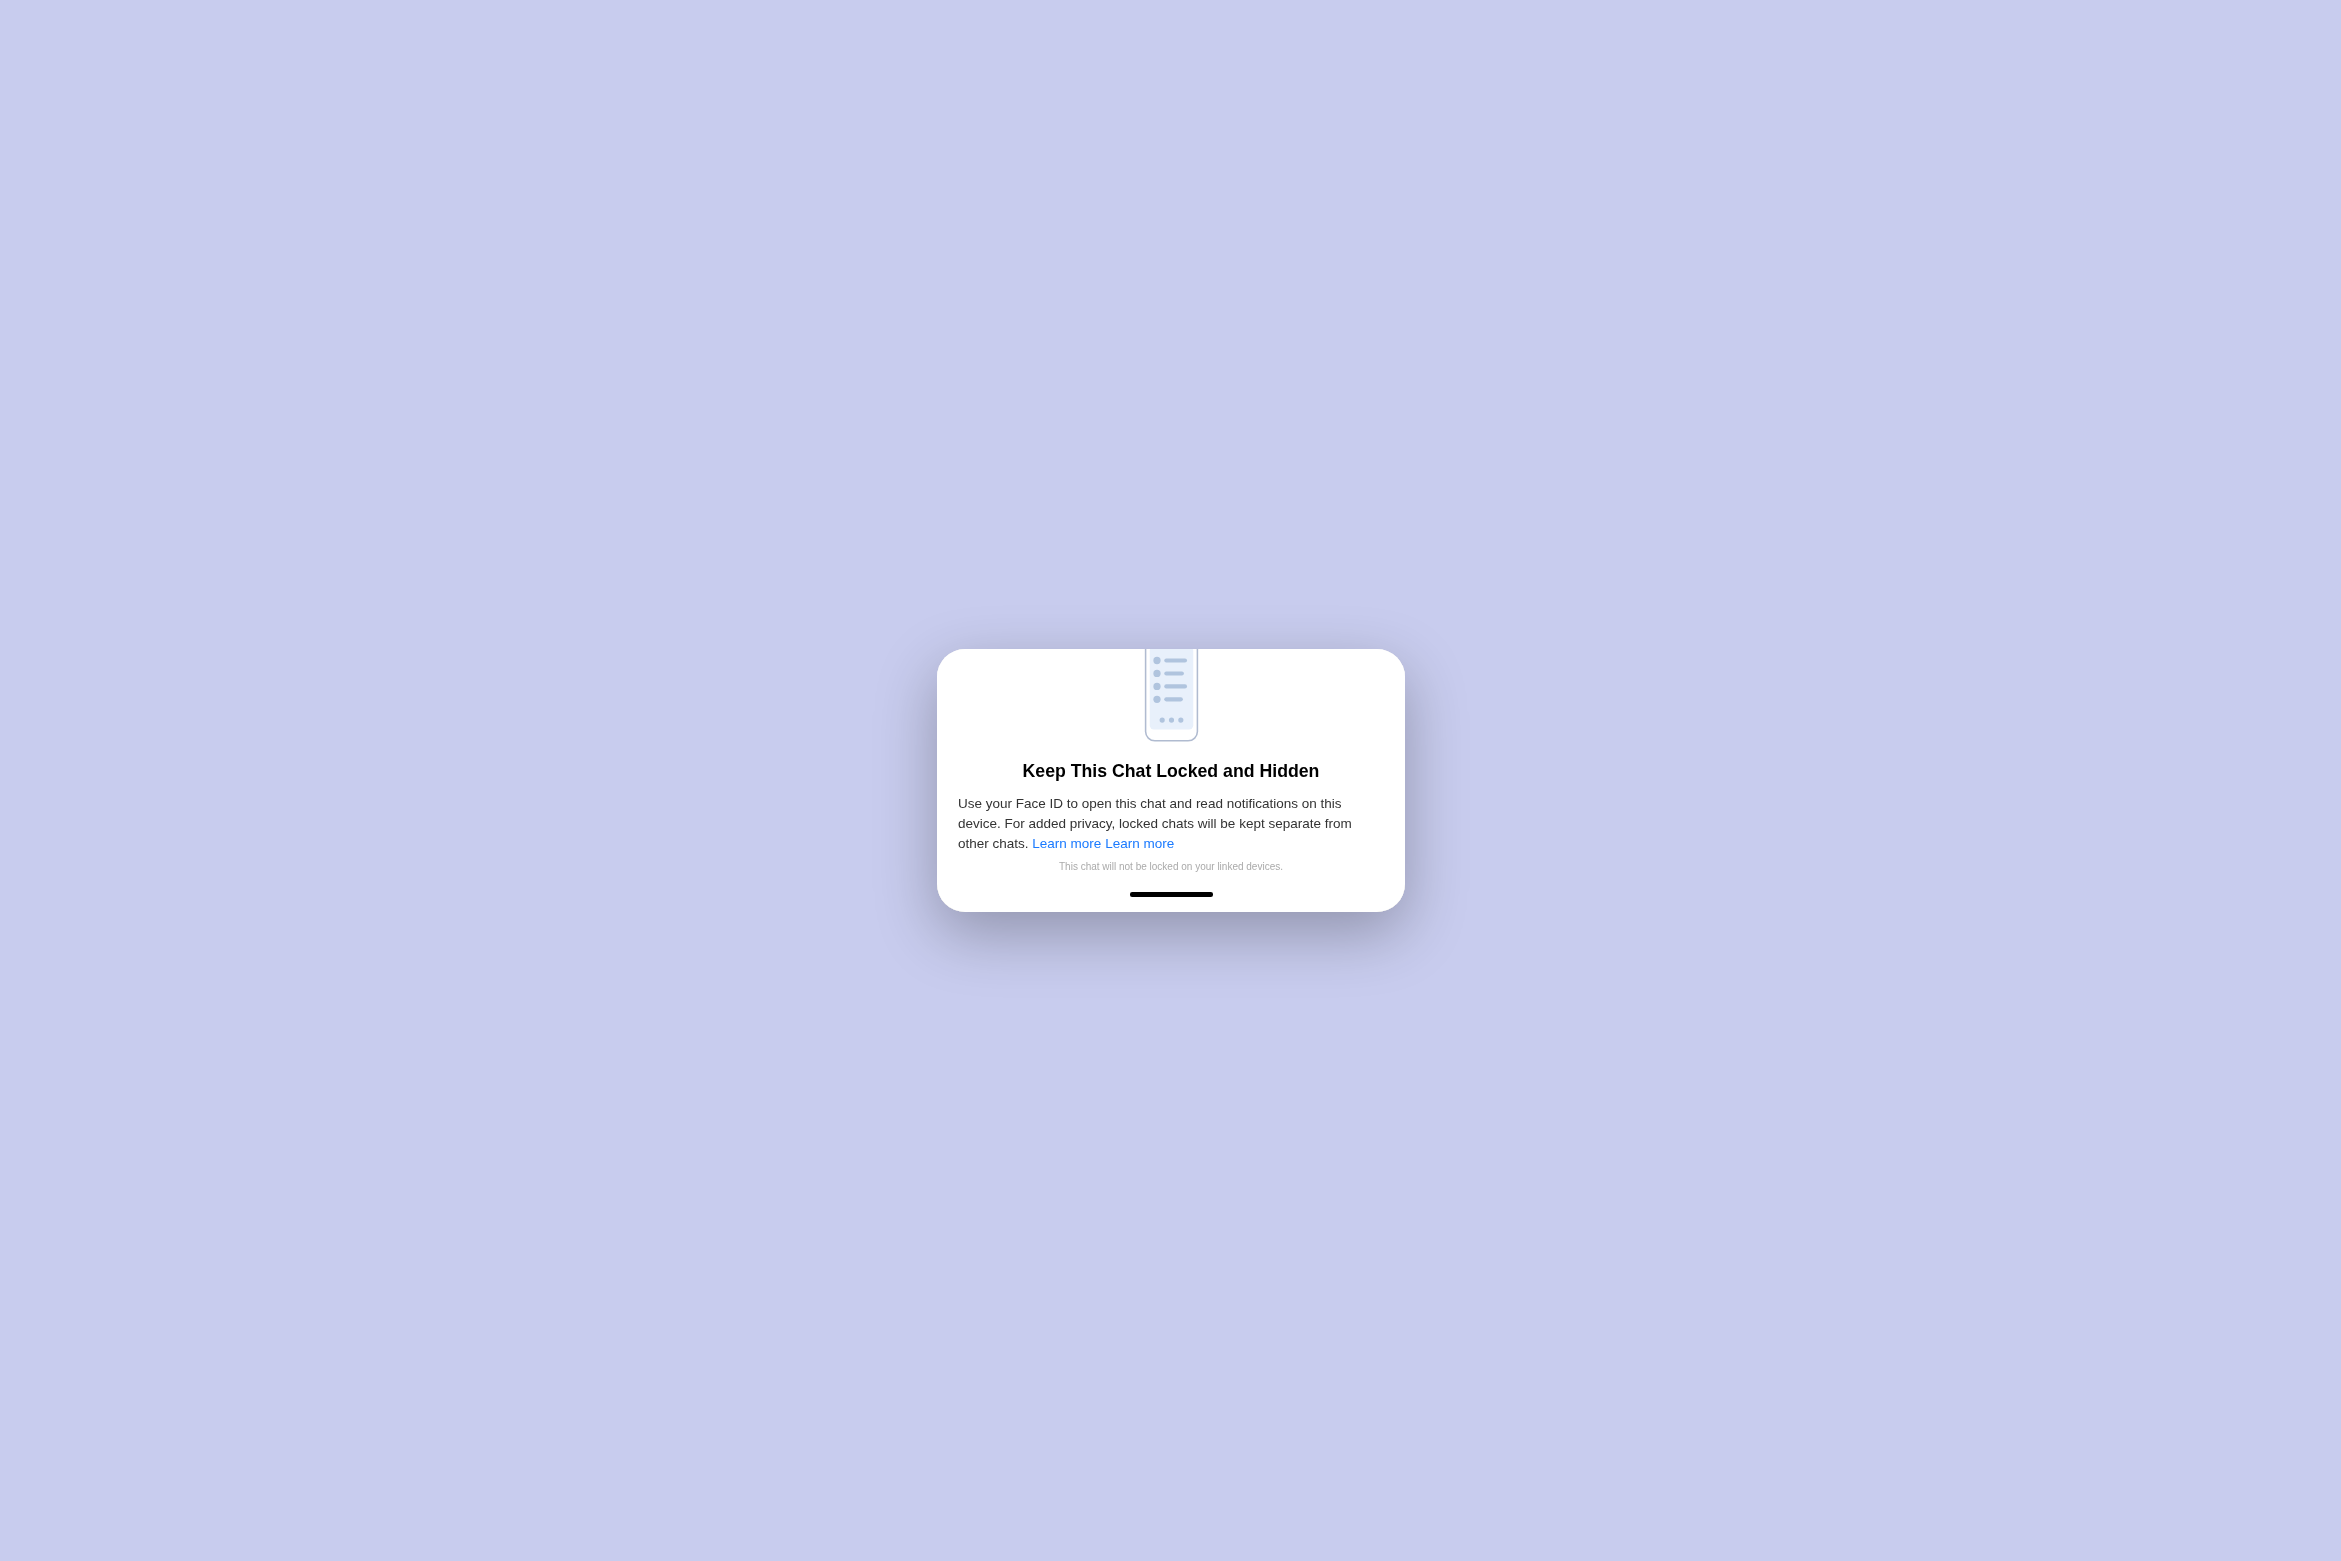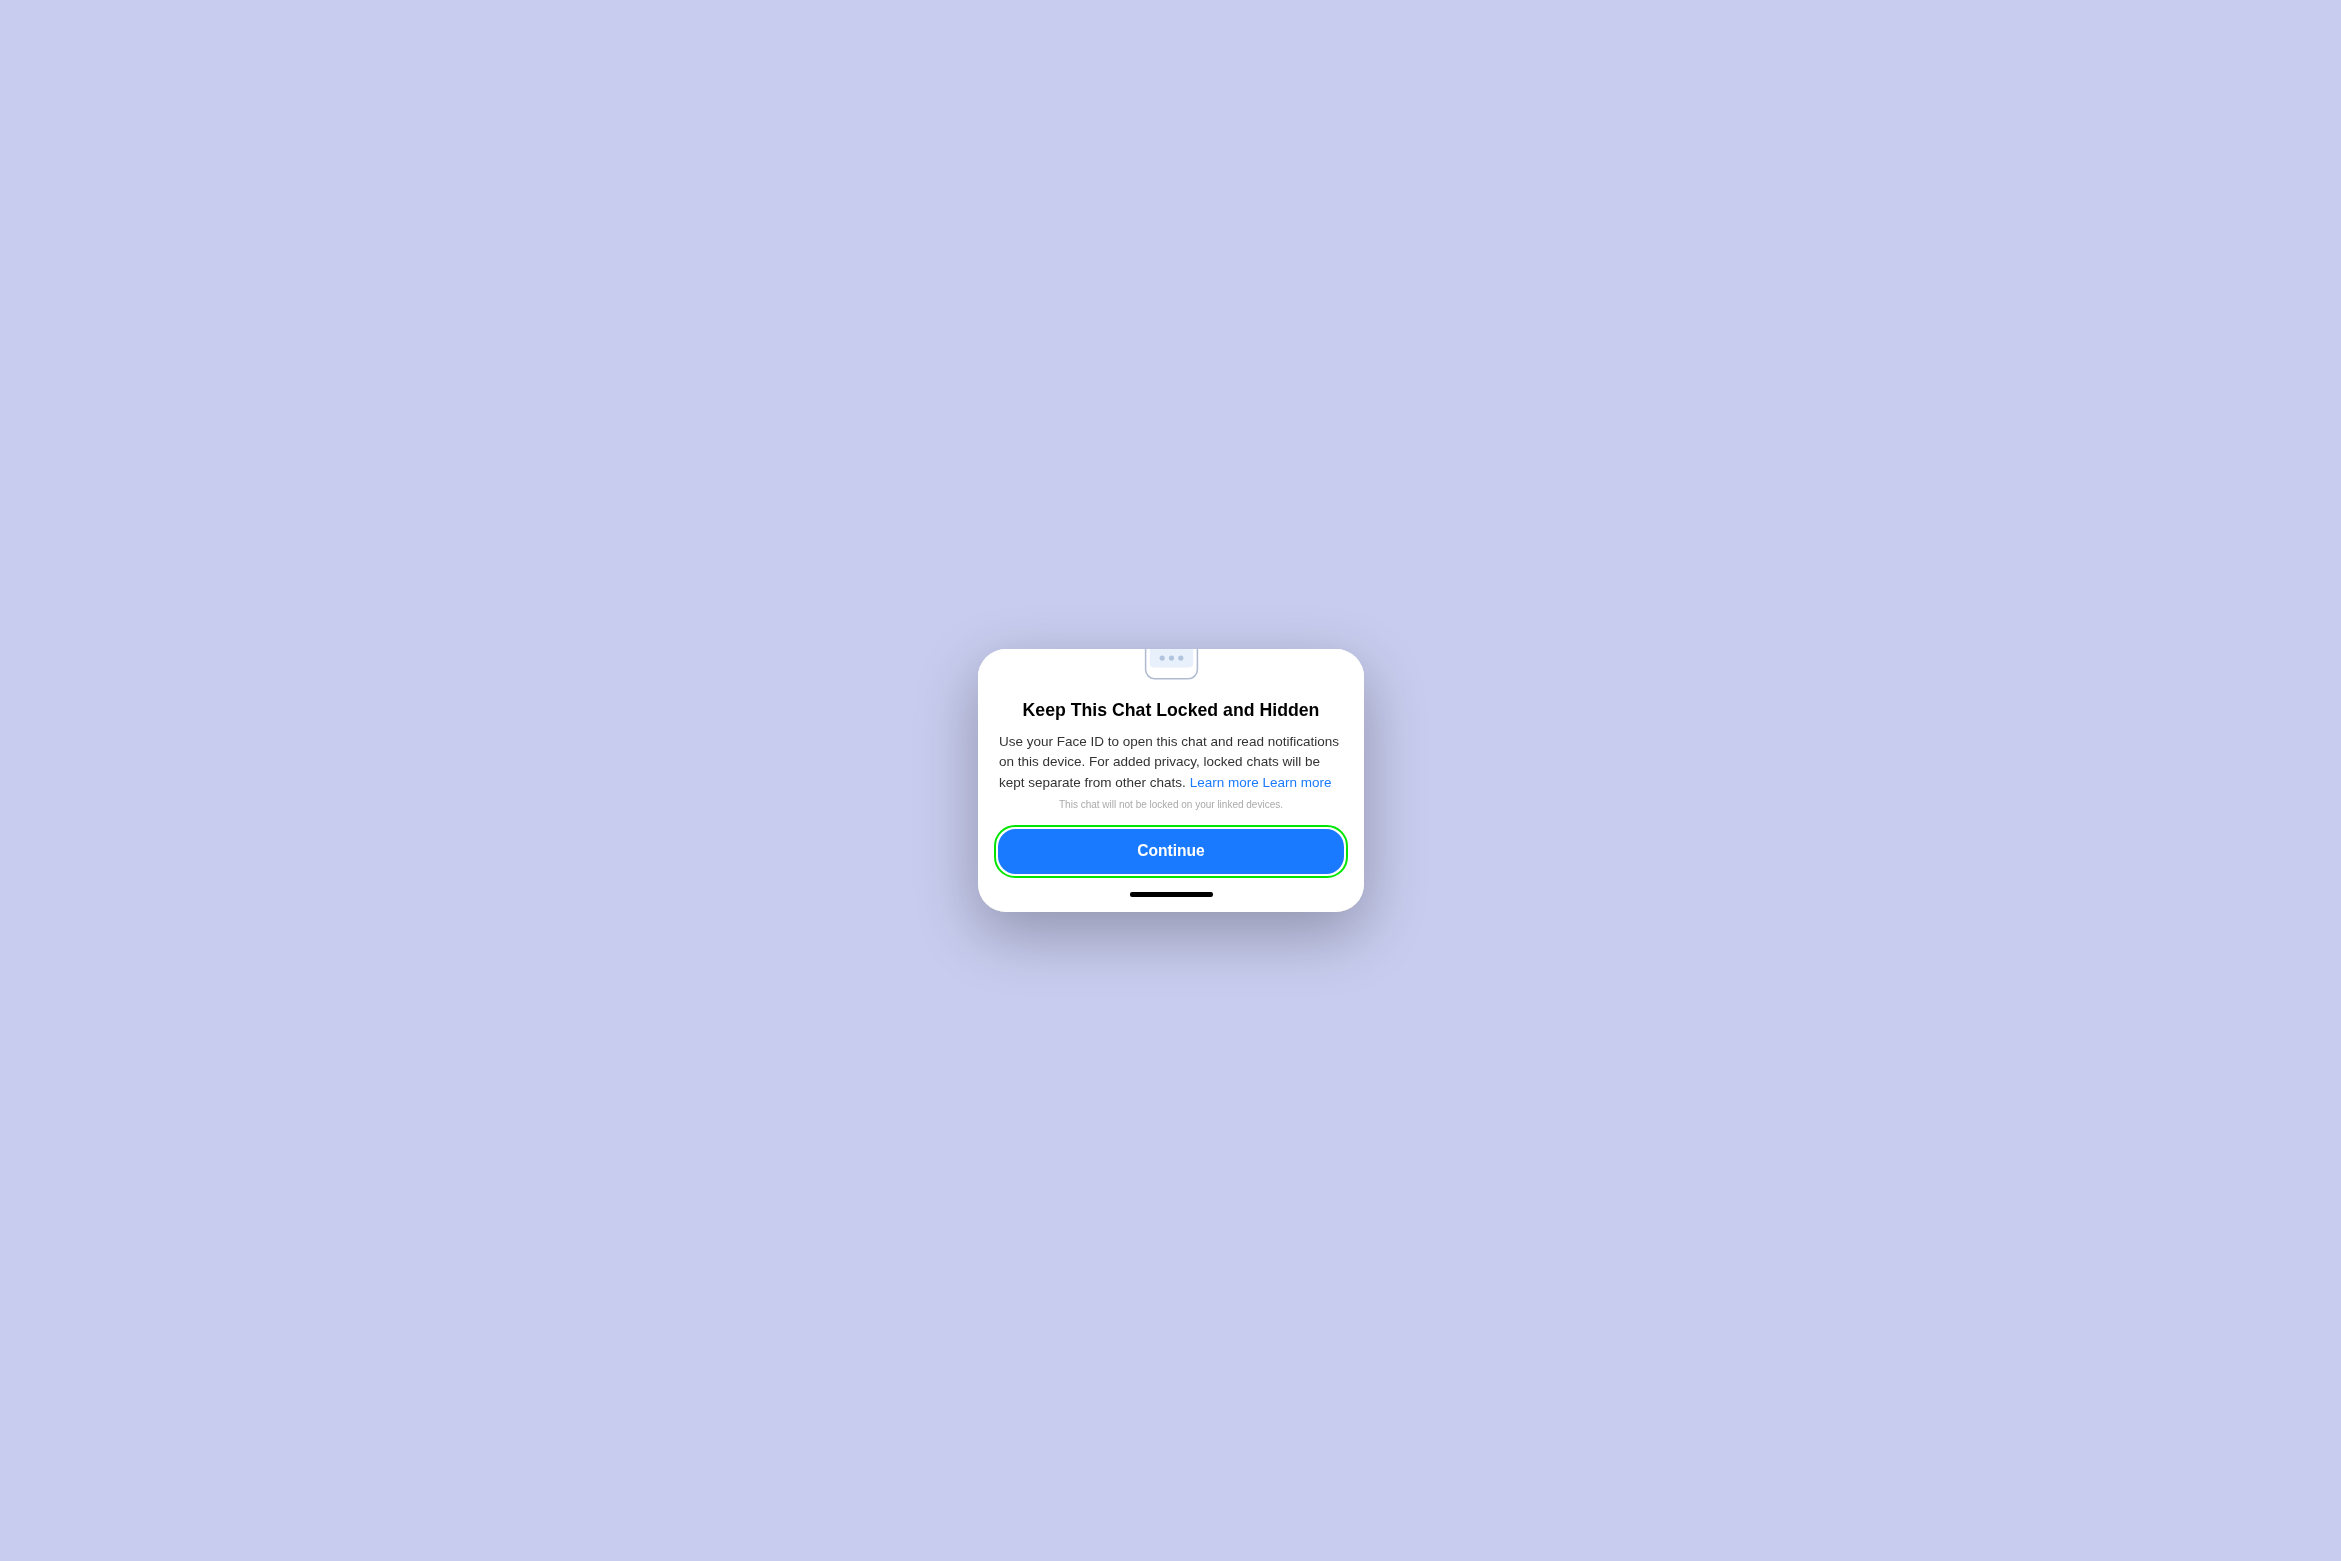--- a/index.html
+++ b/index.html
@@ -8,21 +8,21 @@
       width: 2342px;
       height: 1561px;
       background: #c8ccee;
       display: flex;
       align-items: center;
       justify-content: center;
       font-family: -apple-system, BlinkMacSystemFont, 'Helvetica Neue', sans-serif;
     }
 
     .phone-frame {
-      width: 386px;
+      width: 468px;
       background: #e8e8ed;
       border-radius: 28px;
       overflow: hidden;
       box-shadow: 0 21px 62px rgba(0,0,0,0.28);
       position: relative;
     }
 
     
     .status-bar {
       background: #e8e8ed;
@@ -444,25 +444,20 @@
       <div class="modal-title">Keep This Chat Locked and Hidden</div>
 
       <div class="modal-desc">
         <span>Use your Face ID to open this chat and read notifications on this device. For added privacy, locked chats will be kept separate from other chats.</span>
         <a href="#">Learn more</a>
         <span style="color:#1a7aff;">Learn more</span>
       </div>
 
       <div class="modal-note">This chat will not be locked on your linked devices.</div>
 
-      <div class="continue-btn-wrapper">
-        <div class="continue-btn-highlight">
-          <button class="continue-btn">Continue</button>
-        </div>
-      </div>
 
       <div class="home-indicator"></div>
 
     </div>
   </div>
 
 </div>
 
 
 </body></html>

